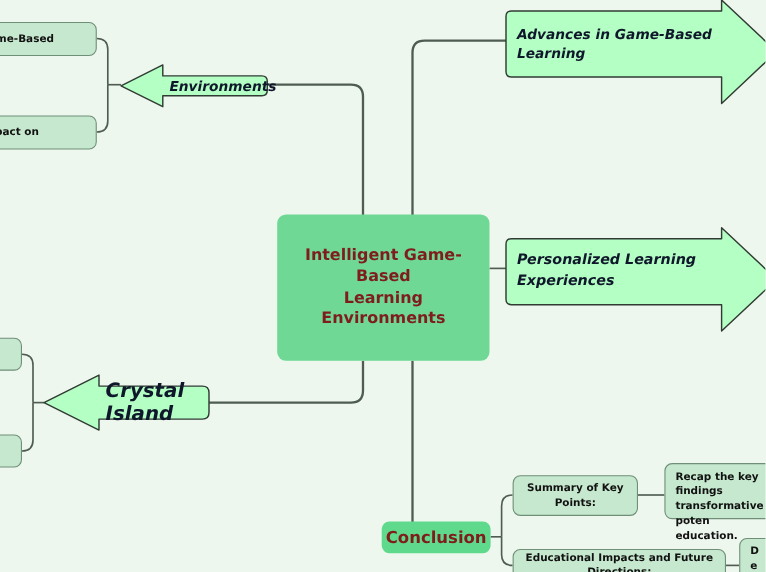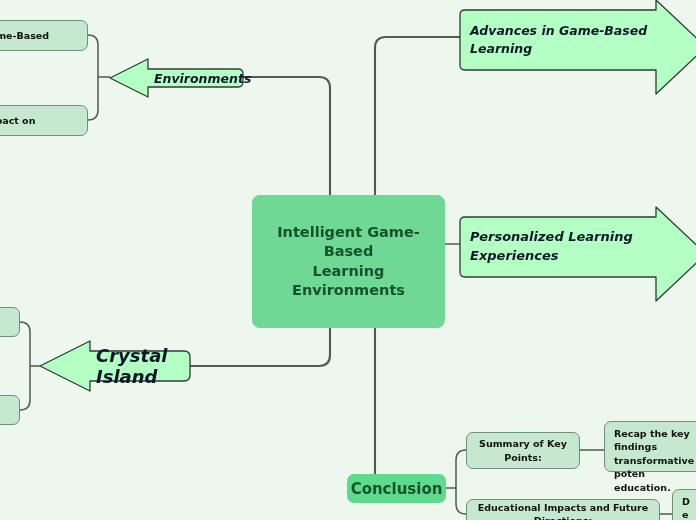--- a/index.html
+++ b/index.html
@@ -22,21 +22,21 @@
     top: 0;
     width: 696px;
     height: 520px;
     pointer-events: none;
   }
   .node {
     position: absolute;
     box-sizing: border-box;
     display: flex;
     align-items: center;
-    color: #14532d;
+    color: #7f1d1d;
   }
 
   
   .root {
     background: #6ed894;
     border-radius: 8px;
     justify-content: center;
     text-align: center;
     font-weight: bold;
     font-size: 14.5px;

